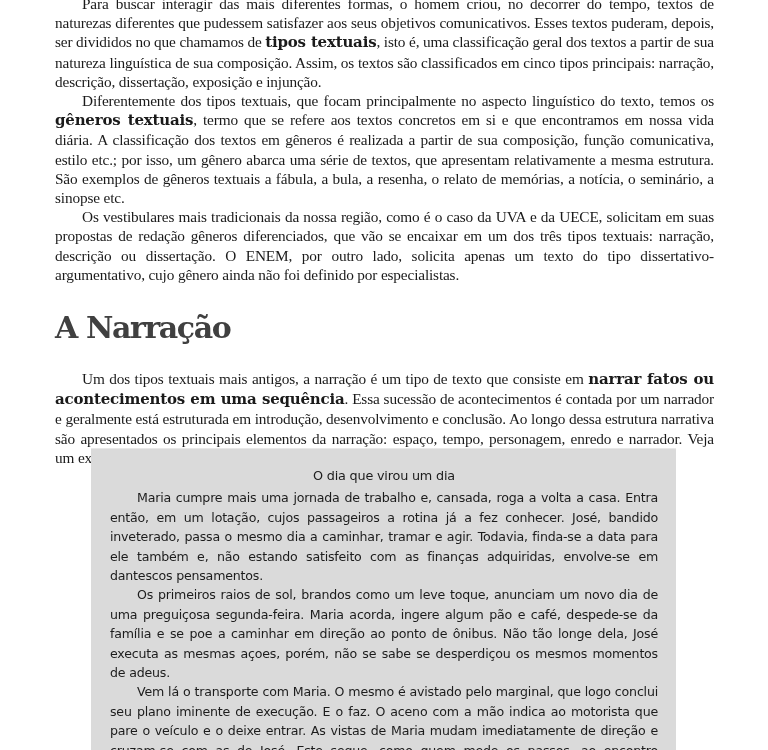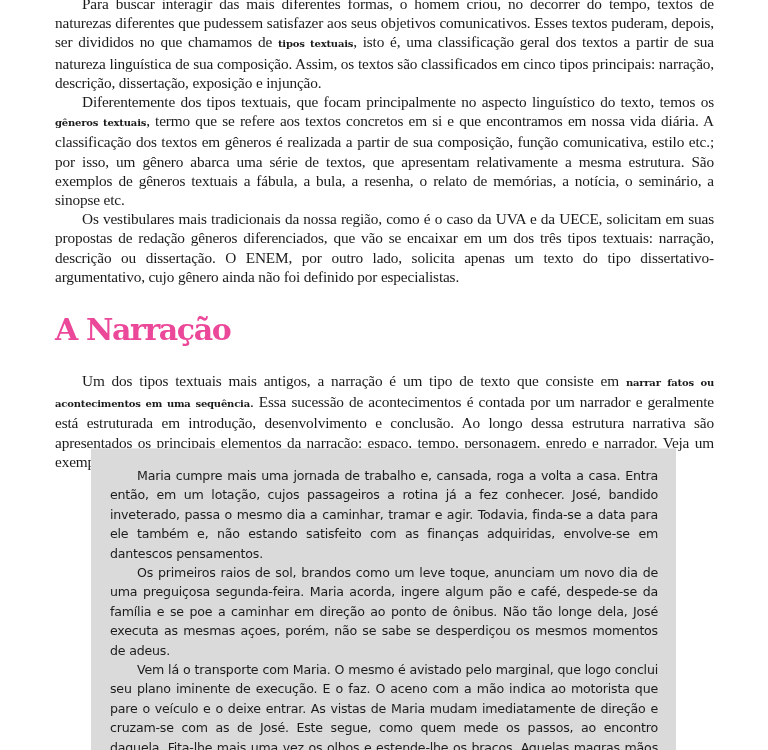--- a/index.html
+++ b/index.html
@@ -1,22 +1,22 @@
 <!DOCTYPE html>
 <html><head>
 <meta charset="utf-8">
 <style>
   html, body { margin: 0; padding: 0; background: #ffffff; }
   body { width: 768px; height: 750px; overflow: hidden; position: relative; }
   .page { position: absolute; left: 55px; top: -6px; width: 659px; color: #1a1a1a;
           font-family: "Liberation Serif", "DejaVu Serif", serif; font-size: 15.3px; line-height: 19.2px; }
   .para { margin: 0; text-align: justify; text-indent: 27px; letter-spacing: -0.15px; }
-  .para b { font-family: "DejaVu Serif", serif; font-weight: bold; font-size: 10px; letter-spacing: -0.2px; }
+  .para b { font-family: "DejaVu Serif", serif; font-weight: bold; font-size: 15px; letter-spacing: -0.2px; }
   .heading { font-family: "DejaVu Serif", serif; font-weight: bold; font-size: 30px; letter-spacing: -1.4px;
-             margin: 26px 0 0 0; line-height: 36px; color: #ec4899; }
+             margin: 26px 0 0 0; line-height: 36px; color: #404040; }
   .after-head { margin-top: 23px; }
   .box { position: absolute; left: 91px; top: 448px; width: 585px; height: 320px; background: #dadada;
          border-top: 1px solid #e8e8e8; }
   .box-inner { padding: 17px 18px 0 19px; font-family: "DejaVu Sans", sans-serif; font-size: 12.6px;
                line-height: 19.4px; color: #1c1c1c; letter-spacing: -0.2px; }
   .box-title { text-align: center; margin: 0 0 3px 0; font-size: 12.8px; }
   .box-para { margin: 0; text-align: justify; text-indent: 27px; }
 </style>
 </head>
 <body>
@@ -34,17 +34,18 @@
 
   <h1 class="heading">A Narração</h1>
 
   <p class="para after-head">
     <span>Um dos tipos textuais mais antigos, a narração é um tipo de texto que consiste em </span><b>narrar fatos ou acontecimentos em uma sequência</b><span>. Essa sucessão de acontecimentos é contada por um narrador e geralmente está estruturada em introdução, desenvolvimento e conclusão. Ao longo dessa estrutura narrativa são apresentados os principais elementos da narração: espaço, tempo, personagem, enredo e narrador. Veja um exemplo de texto narrativo:</span>
   </p>
 </div>
 
 <div class="box">
   <div class="box-inner">
+    <p class="box-title">O dia que virou um dia</p>
     <p class="box-para">Maria cumpre mais uma jornada de trabalho e, cansada, roga a volta a casa. Entra então, em um lotação, cujos passageiros a rotina já a fez conhecer. José, bandido inveterado, passa o mesmo dia a caminhar, tramar e agir. Todavia, finda-se a data para ele também e, não estando satisfeito com as finanças adquiridas, envolve-se em dantescos pensamentos.</p>
     <p class="box-para">Os primeiros raios de sol, brandos como um leve toque, anunciam um novo dia de uma preguiçosa segunda-feira. Maria acorda, ingere algum pão e café, despede-se da família e se poe a caminhar em direção ao ponto de ônibus. Não tão longe dela, José executa as mesmas açoes, porém, não se sabe se desperdiçou os mesmos momentos de adeus.</p>
     <p class="box-para">Vem lá o transporte com Maria. O mesmo é avistado pelo marginal, que logo conclui seu plano iminente de execução. E o faz. O aceno com a mão indica ao motorista que pare o veículo e o deixe entrar. As vistas de Maria mudam imediatamente de direção e cruzam-se com as de José. Este segue, como quem mede os passos, ao encontro daquela. Fita-lhe mais uma vez os olhos e estende-lhe os braços. Aquelas magras mãos tocam a moça e, brutalmente,</p>
   </div>
 </div>
 
 </body></html>

